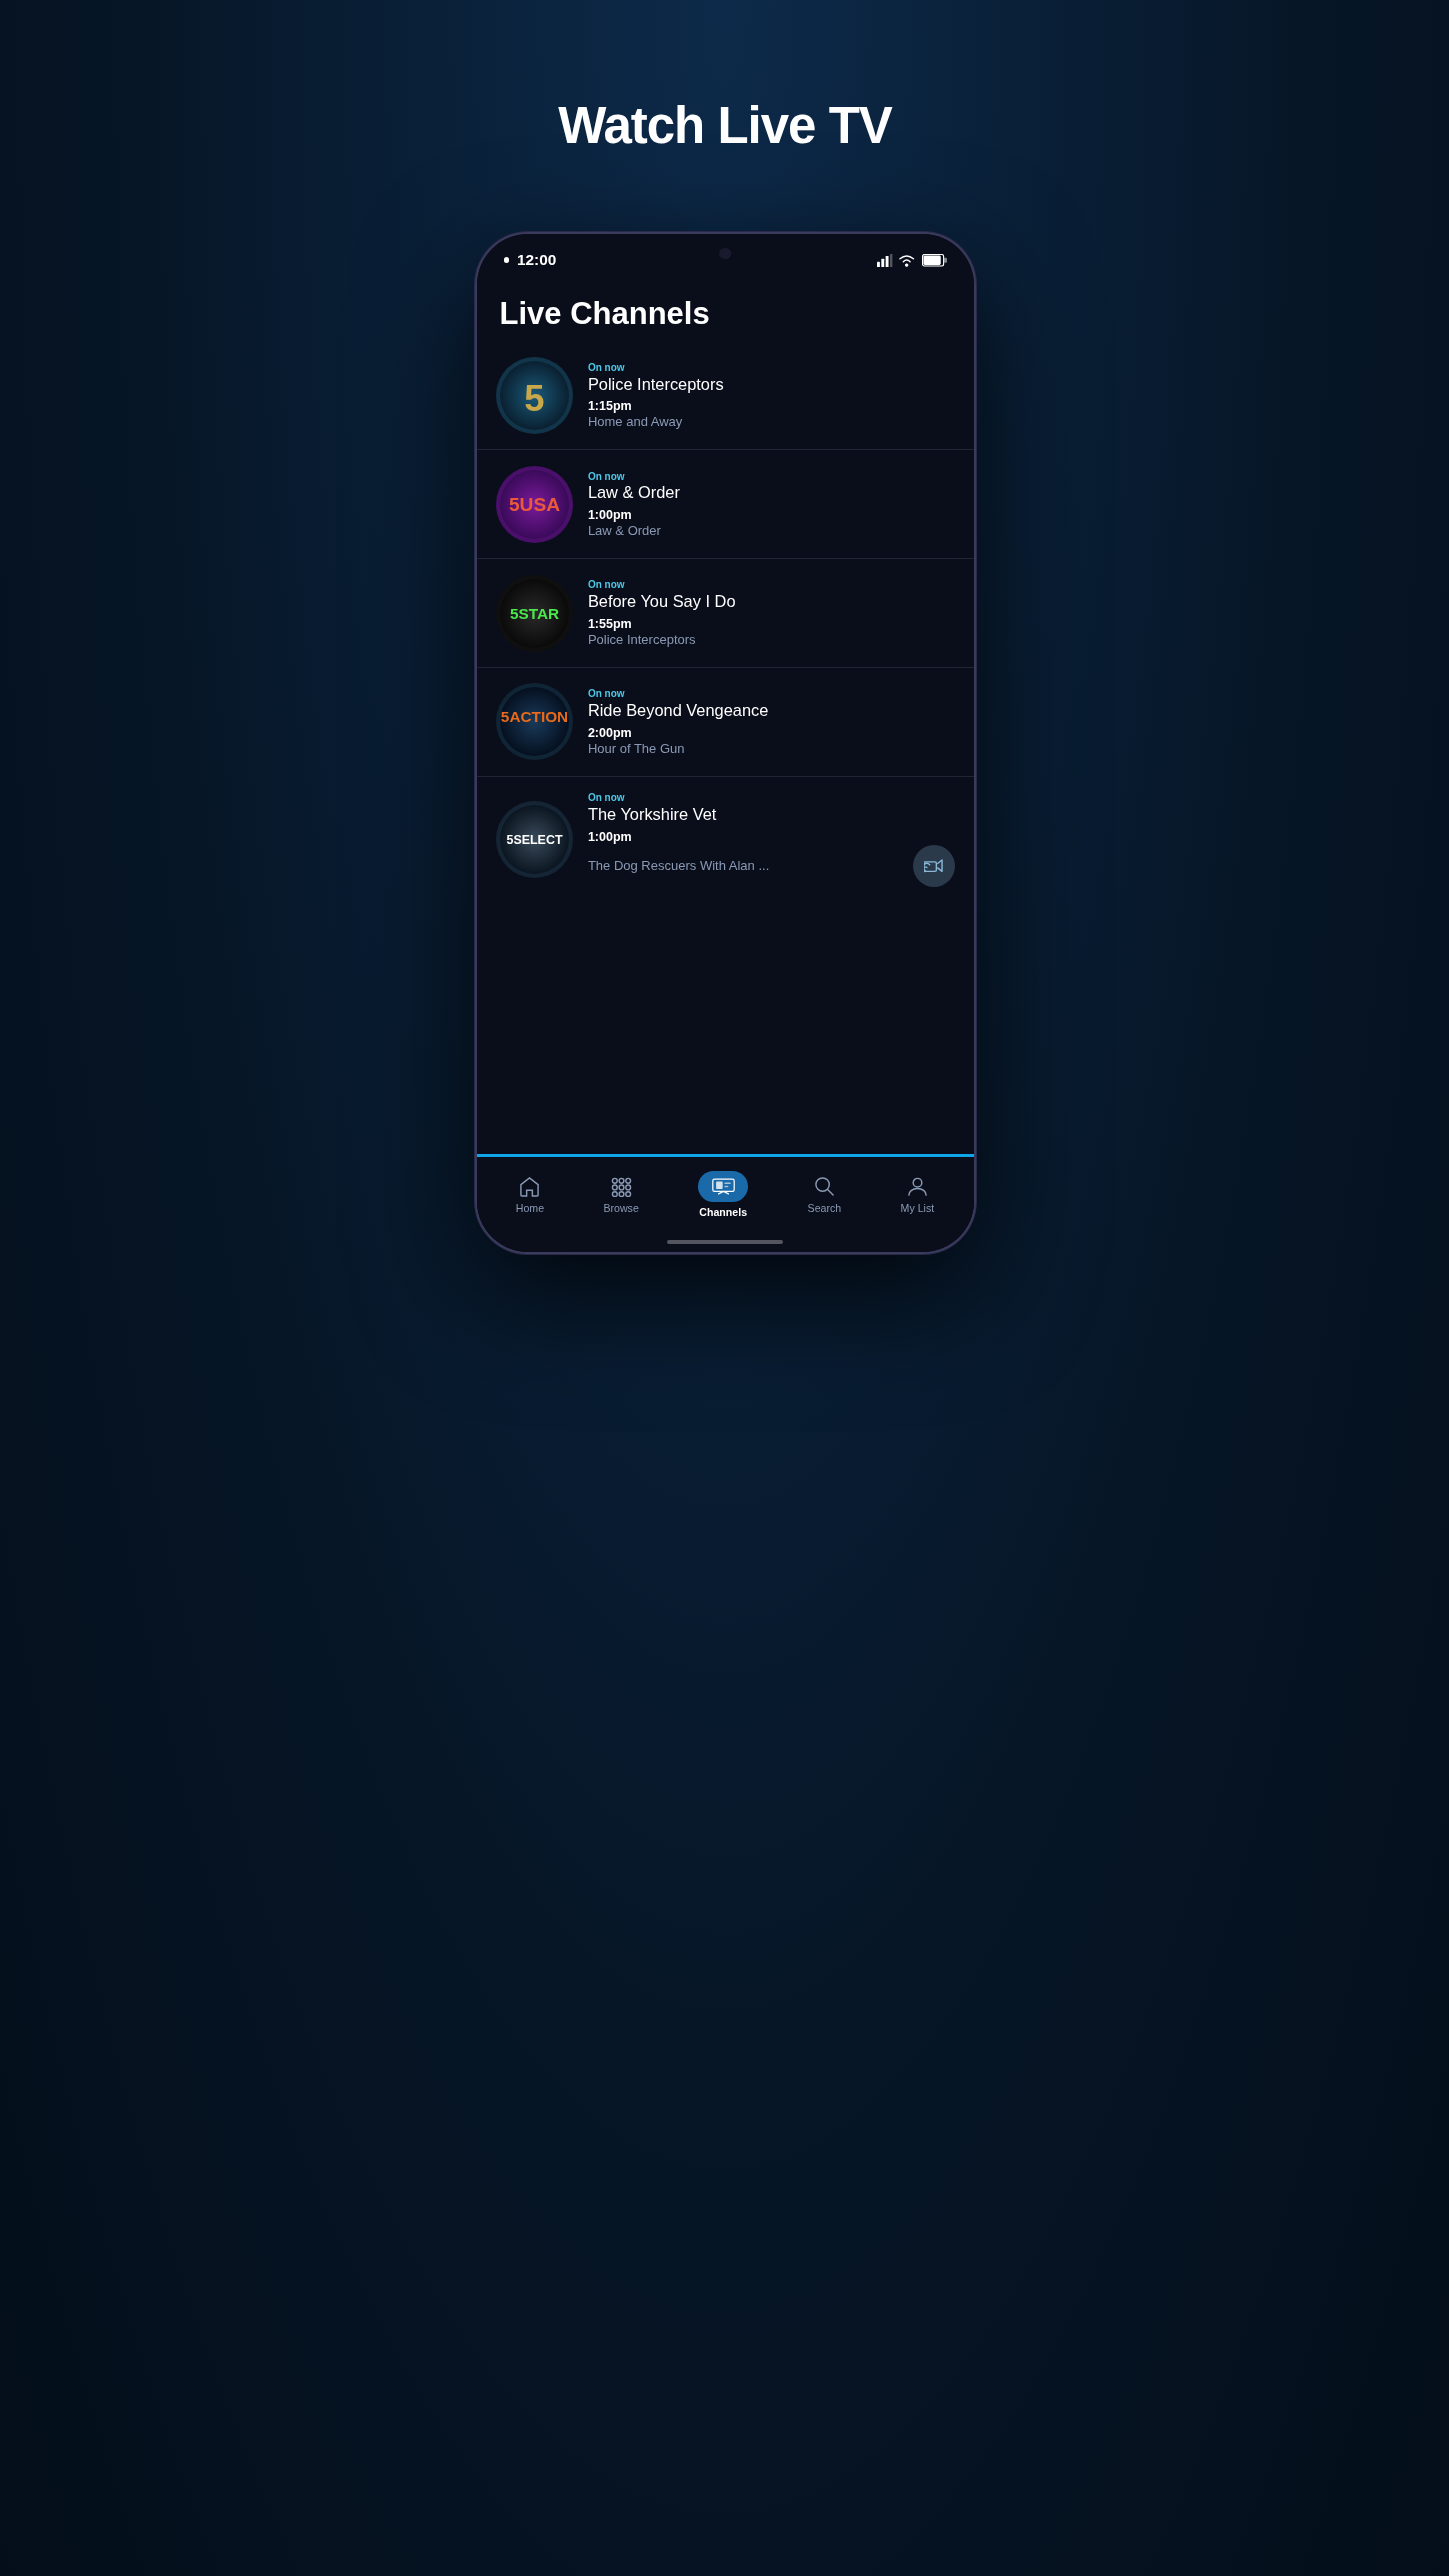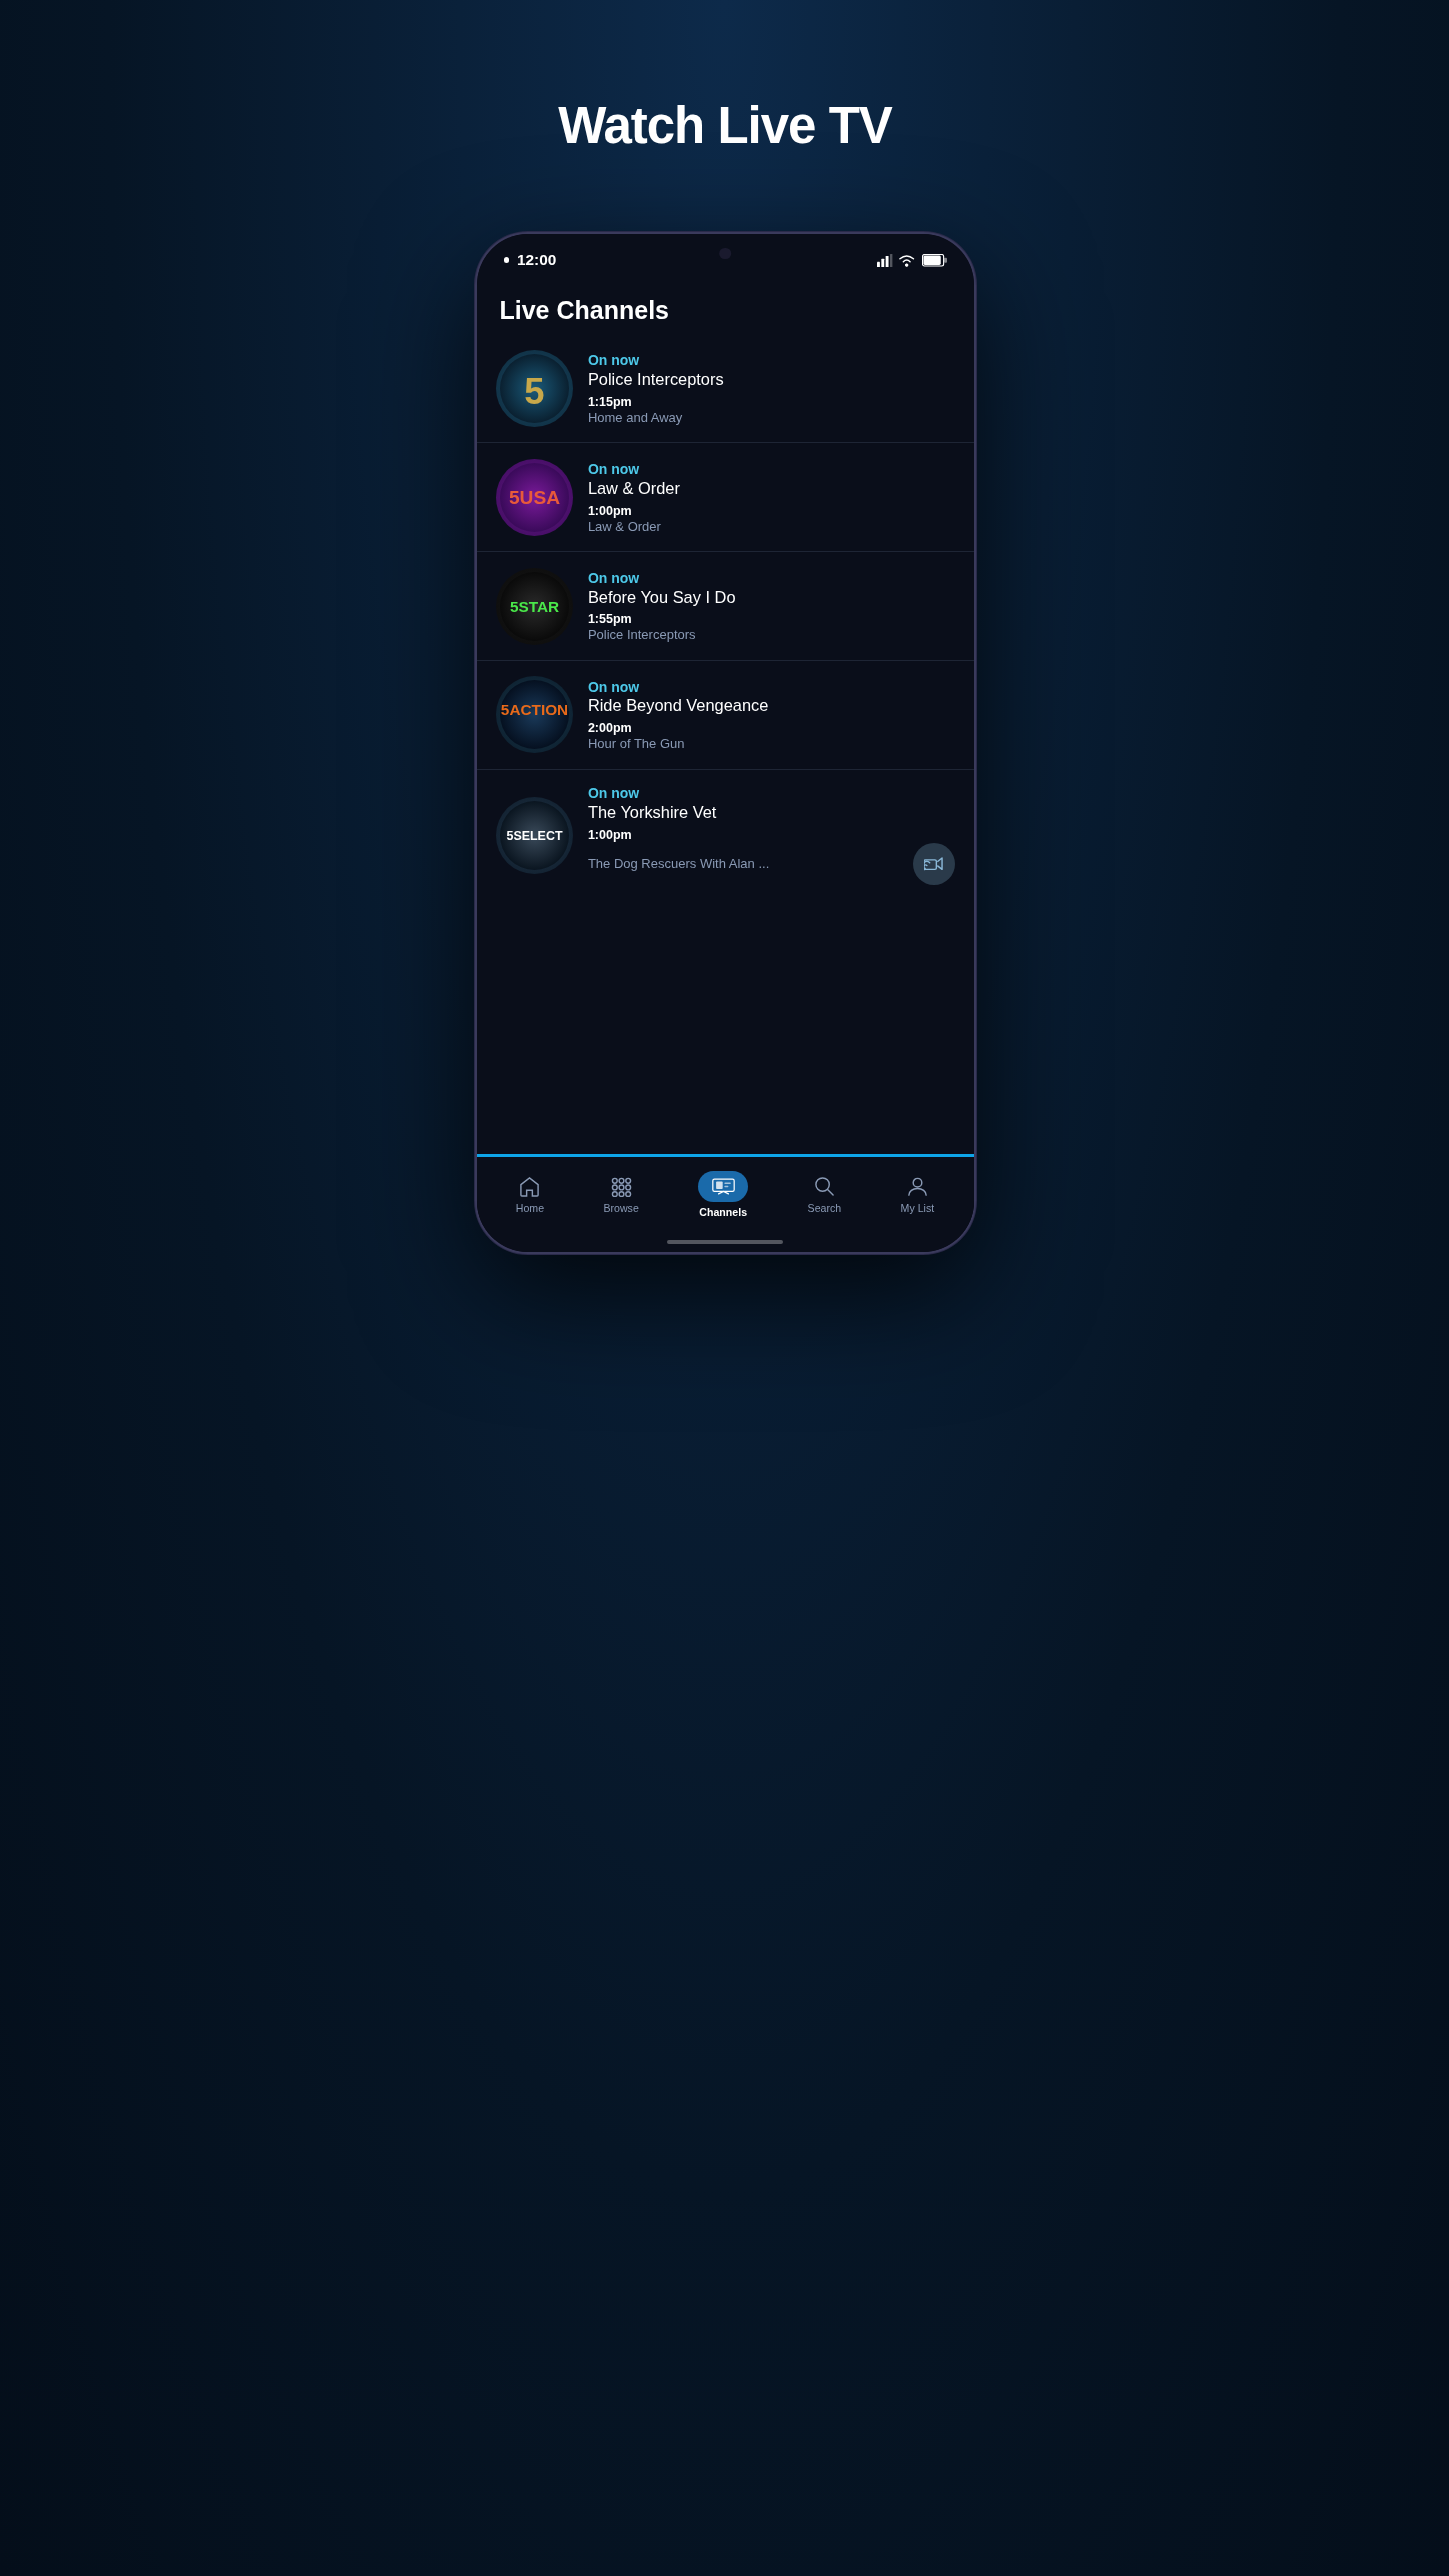--- a/index.html
+++ b/index.html
@@ -128,21 +128,21 @@
       flex-direction: column;
     }
 
     .screen-header {
       padding: 19px 23px 9.6px;
       flex-shrink: 0;
     }
 
     .screen-title {
       color: #ffffff;
-      font-size: 25px;
+      font-size: 31px;
       font-weight: 700;
     }
 
     
     .channels-list {
       flex: 1;
       overflow: hidden;
     }
 
     .channel-item {
@@ -193,21 +193,21 @@
     .logo-5select {
       background: radial-gradient(circle, #2a3a4a 0%, #0a1a2a 100%);
     }
 
     .channel-info {
       flex: 1;
     }
 
     .on-now-label {
       color: #4dc8e8;
-      font-size: 14px;
+      font-size: 10px;
       font-weight: 600;
       margin-bottom: 1.9px;
     }
 
     .show-title {
       color: #ffffff;
       font-size: 16.4px;
       font-weight: 500;
       margin-bottom: 5.8px;
     }

